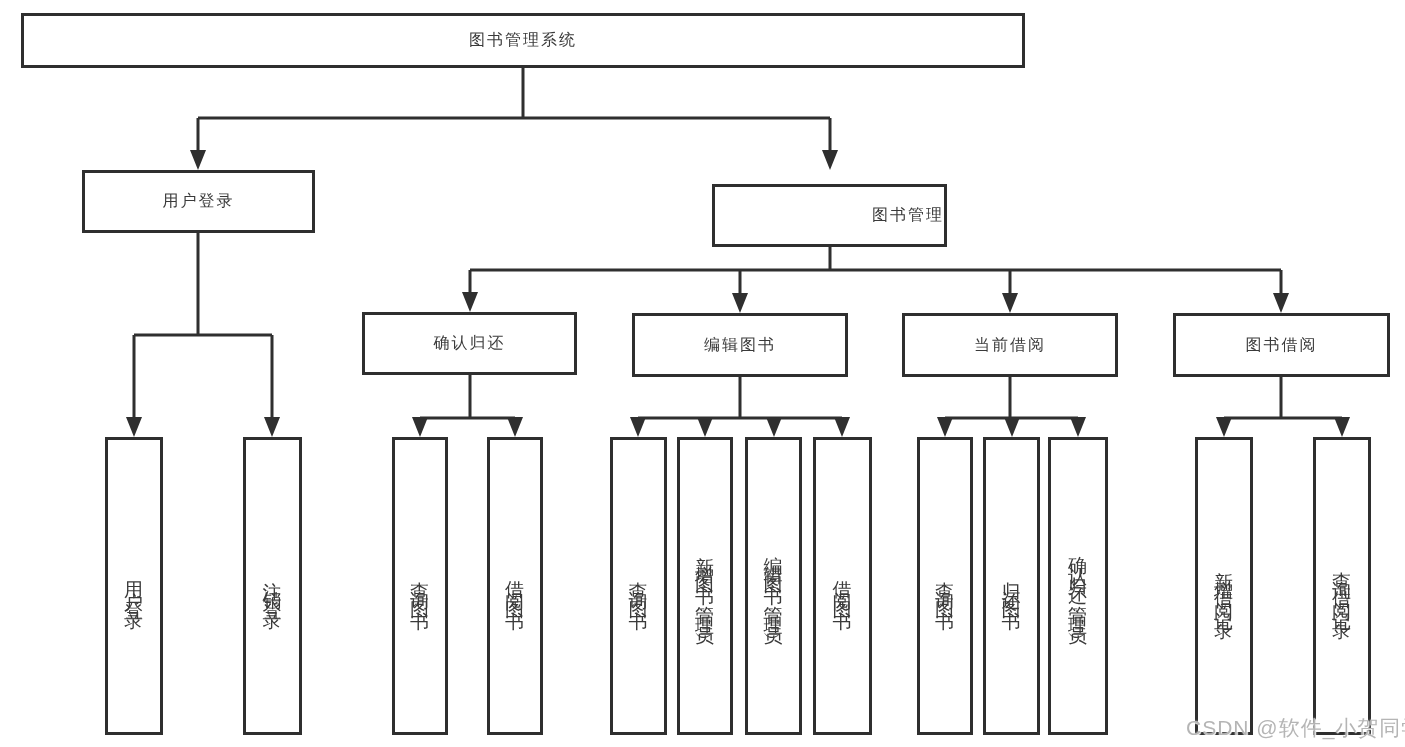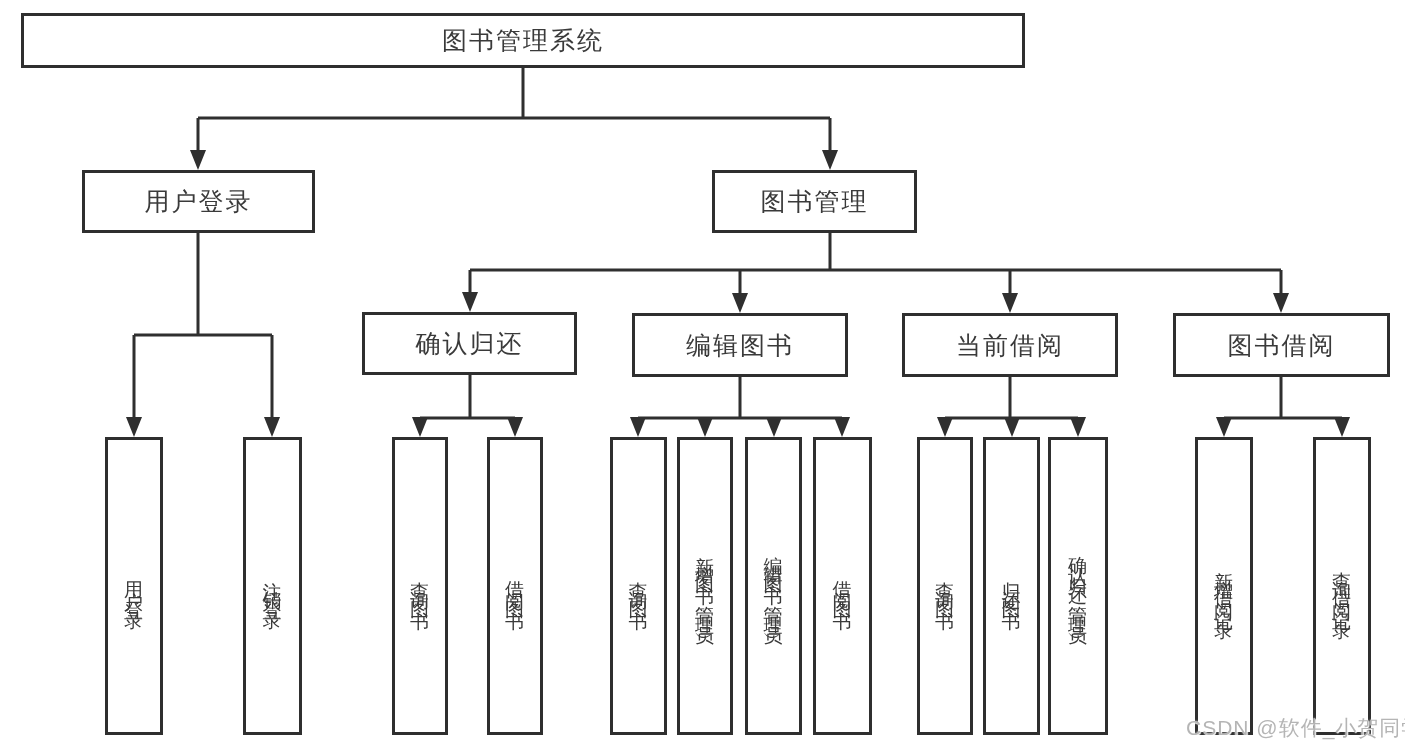--- a/index.html
+++ b/index.html
@@ -21,21 +21,21 @@
     position: absolute;
     background: #ffffff;
     border: 3px solid #2f2f2f;
     box-sizing: border-box;
     display: flex;
     align-items: center;
     justify-content: center;
     color: #3a3a3a;
     z-index: 2;
   }
-  .hbox { font-size: 25px; letter-spacing: 2px; }
+  .hbox { font-size: 16px; letter-spacing: 2px; }
   .vbox { top: 437px; height: 298px; }
   .vtext {
     writing-mode: vertical-rl;
     text-orientation: mixed;
     font-size: 19px;
     letter-spacing: 10px;
     line-height: 1;
     white-space: nowrap;
   }
   .watermark {
@@ -91,21 +91,21 @@
     </g>
   </svg>
 
   <div class="node hbox" style="left:21px; top:13px; width:1004px; height:55px;">
     <span>图书管理系统</span>
   </div>
 
   <div class="node hbox" style="left:82px; top:170px; width:233px; height:63px;">
     <span>用户登录</span>
   </div>
-  <div class="node hbox" style="left:712px; top:170px; width:205px; height:63px;">
+  <div class="node hbox" style="left:712px; top:184px; width:235px; height:63px;justify-content:flex-end;">
     <span>图书管理</span>
   </div>
 
   <div class="node hbox" style="left:362px; top:312px; width:215px; height:63px;">
     <span>确认归还</span>
   </div>
   <div class="node hbox" style="left:632px; top:313px; width:216px; height:64px;">
     <span>编辑图书</span>
   </div>
   <div class="node hbox" style="left:902px; top:313px; width:216px; height:64px;">

